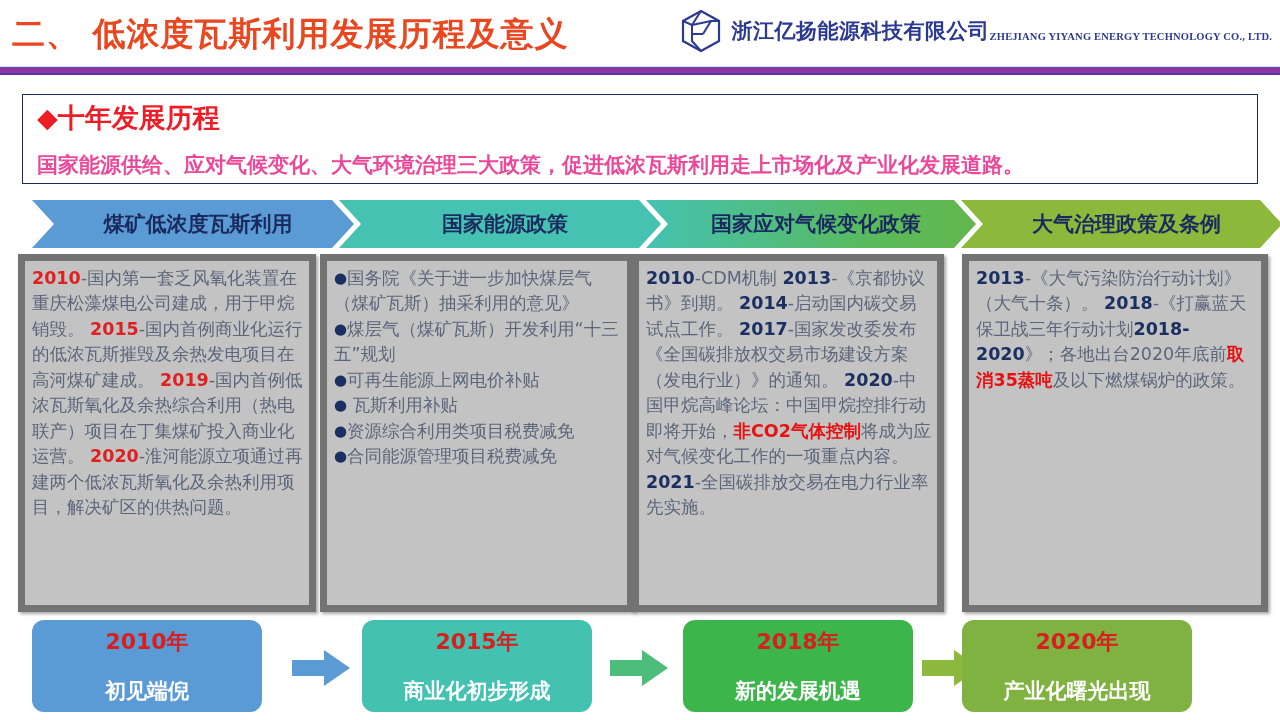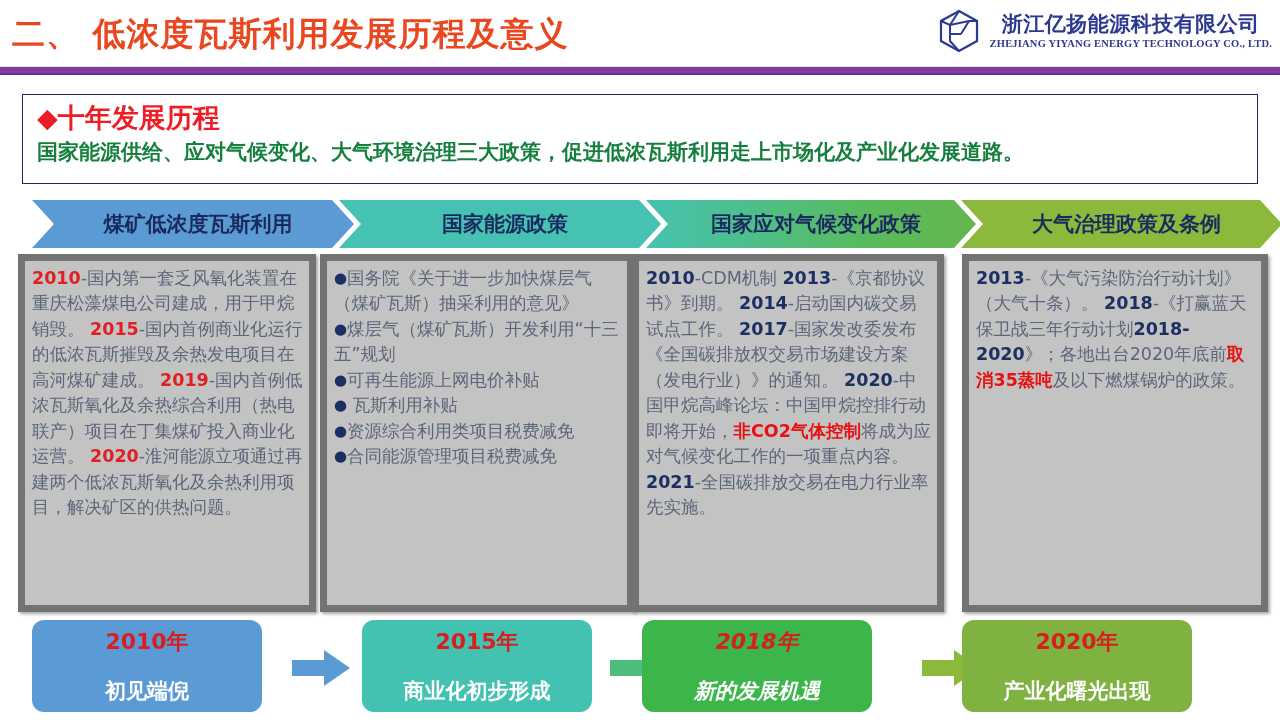--- a/index.html
+++ b/index.html
@@ -41,22 +41,21 @@
     align-items: center;
     gap: 8px;
   }
   .logo-mark {
     width: 46px;
     height: 46px;
     flex: 0 0 auto;
   }
   .logo-text {
     display: flex;
-    flex-direction: column;
-    align-items: center;
+    align-items: flex-end;
     line-height: 1.05;
   }
   .logo-cn {
     font-size: 21px;
     font-weight: bold;
     color: #2b3990;
     letter-spacing: 0.5px;
     font-family: "DejaVu Sans", "Liberation Sans", sans-serif;
   }
   .logo-en {
@@ -95,24 +94,24 @@
   }
   .subtitle-head {
     font-size: 27px;
     font-weight: bold;
     color: #ee1c24;
     line-height: 1.18;
     white-space: nowrap;
     font-family: "DejaVu Sans", "Liberation Sans", sans-serif;
   }
   .subtitle-body {
-    margin-top: 6px;
+    margin-top: 19px;
     font-size: 21px;
     font-weight: bold;
-    color: #15803d;
+    color: #ec4899;
     line-height: 1.2;
     white-space: nowrap;
     font-family: "DejaVu Sans", "Liberation Sans", sans-serif;
   }
 
   
   .chevron-row {
     position: absolute;
     left: 32px;
     top: 200px;
@@ -200,21 +199,21 @@
     font-family: "DejaVu Sans", "Liberation Sans", sans-serif;
   }
   .tl-label {
     color: #ffffff;
     font-size: 21px;
     font-weight: bold;
     font-family: "DejaVu Sans", "Liberation Sans", sans-serif;
   }
   .tl-0 { left: 32px;  background: #5b9bd5; }
   .tl-1 { left: 362px; background: #43c2b2; }
-  .tl-2 { left: 642px; background: #3cb54a; font-style: italic; }
+  .tl-2 { left: 683px; background: #3cb54a; }
   .tl-3 { left: 962px; background: #7fb241; }
 
   .tl-arrow {
     position: absolute;
     top: 28px;
     width: 60px;
     height: 40px;
   }
   .a-0 { left: 292px; }
   .a-1 { left: 610px; }

